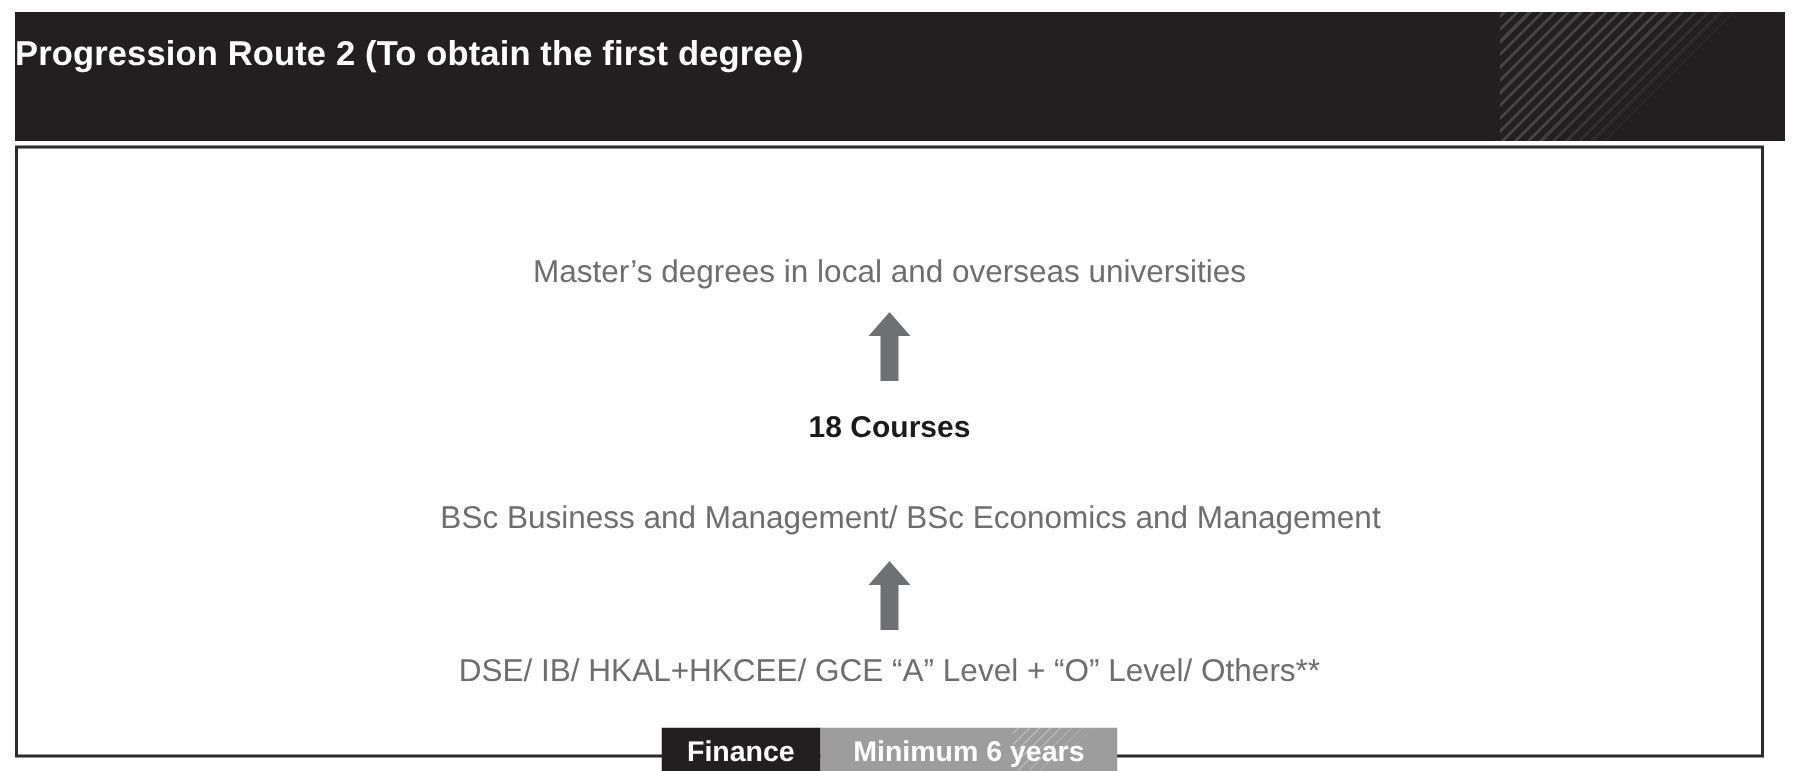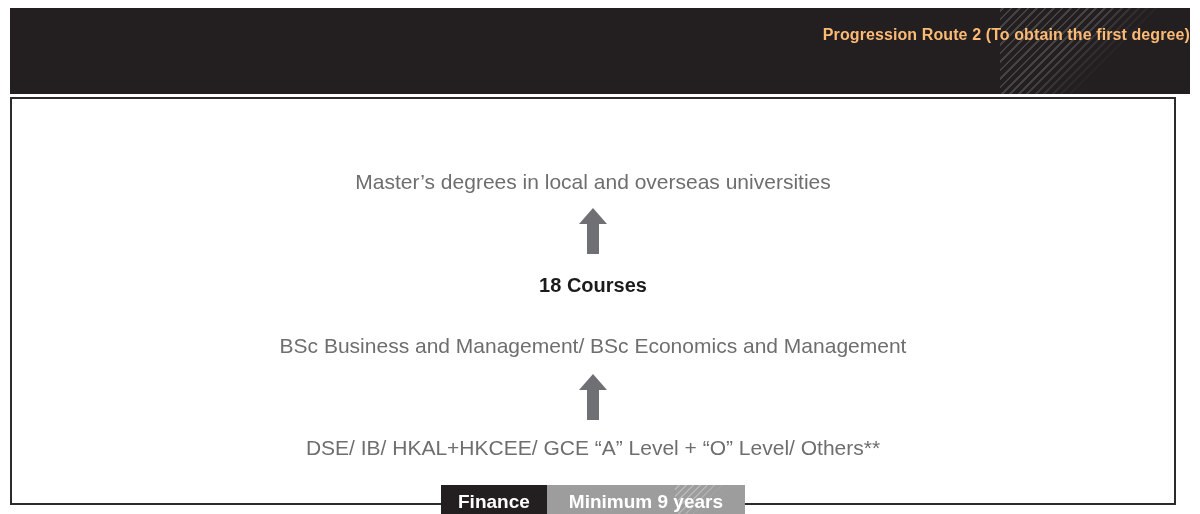--- a/index.html
+++ b/index.html
@@ -45,24 +45,24 @@
       rgba(255,255,255,0) 2px,
       rgba(255,255,255,0) 6px
     );
     -webkit-mask-image: linear-gradient(-45deg, rgba(0,0,0,0) 40%, rgba(0,0,0,1) 62%);
     mask-image: linear-gradient(-45deg, rgba(0,0,0,0) 40%, rgba(0,0,0,1) 62%);
     pointer-events: none;
   }
   .header-title {
     position: relative;
     z-index: 2;
-    color: #fdba74;
-    font-size: 16px;
+    color: #ffffff;
+    font-size: 23px;
     font-weight: bold;
-    text-align: right;
+    text-align: left;
     line-height: 30px;
     padding-top: 12px;
     letter-spacing: 0.1px;
   }
   .header-title .line2 {
     display: block;
   }
 
   
   .body-panel {
@@ -91,21 +91,21 @@
     text-align: center;
     color: #6e6e6e;
     font-size: 21px;
     line-height: 30px;
     white-space: nowrap;
   }
 
   .row-masters   { top: 22px; }
   .row-courses-h { top: 125px; color: #1b1b1b; font-weight: bold; font-size: 20px; }
   .row-course-1  { top: 154px; }
-  .row-course-2  { top: 186px; }
+  .row-course-2  { top: 186px; padding-left: 14px; }
   .row-entry     { top: 288px; }
 
   
   .arrow {
     position: absolute;
     left: 50%;
     transform: translateX(-50%);
     width: 30px;
     height: 48px;
   }
@@ -193,20 +193,20 @@
       <svg class="arrow arrow-lower" viewBox="0 0 30 48">
         <polygon points="15,1 29,17 21,17 21,47 9,47 9,17 1,17" fill="#6e7073"></polygon>
       </svg>
 
       <div class="flow-text row-entry">DSE/ IB/ HKAL+HKCEE/ GCE “A” Level + “O” Level/ Others**</div>
 
       <div class="duration-badge">
         <div class="badge-label">Finance</div>
         <div class="badge-value">
           <div class="badge-texture"></div>
-          <span class="badge-text">Minimum 9 years</span>
+          <span class="badge-text">Minimum 6 years</span>
         </div>
       </div>
 
     </div>
   </div>
 
 </div>
 
 </body></html>

